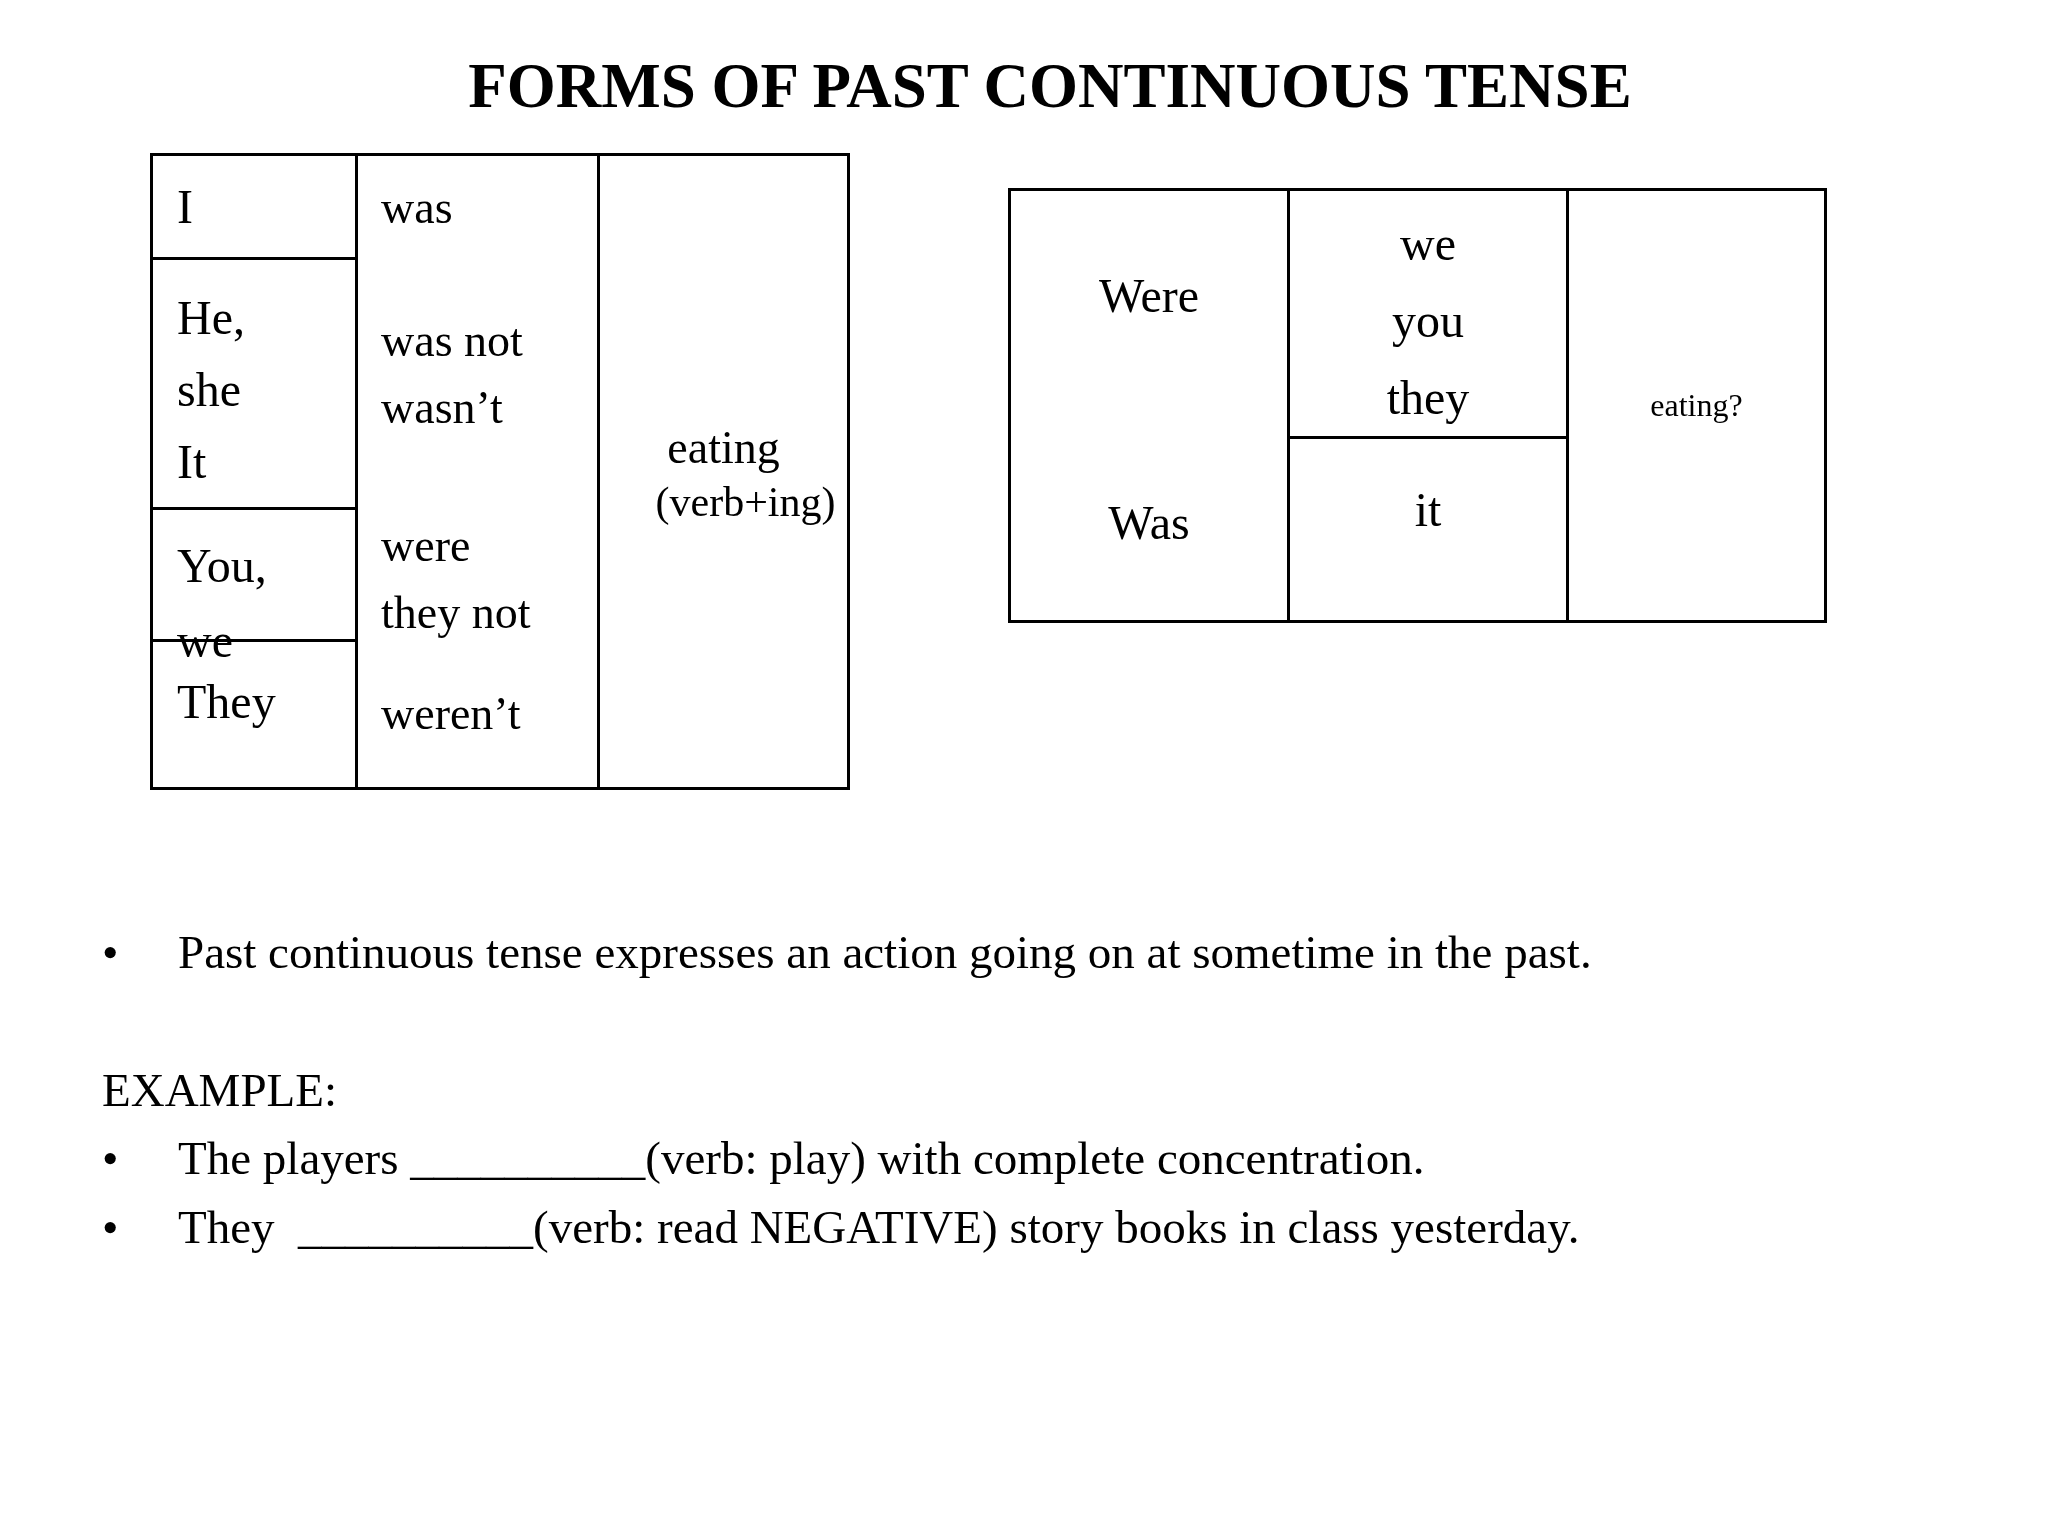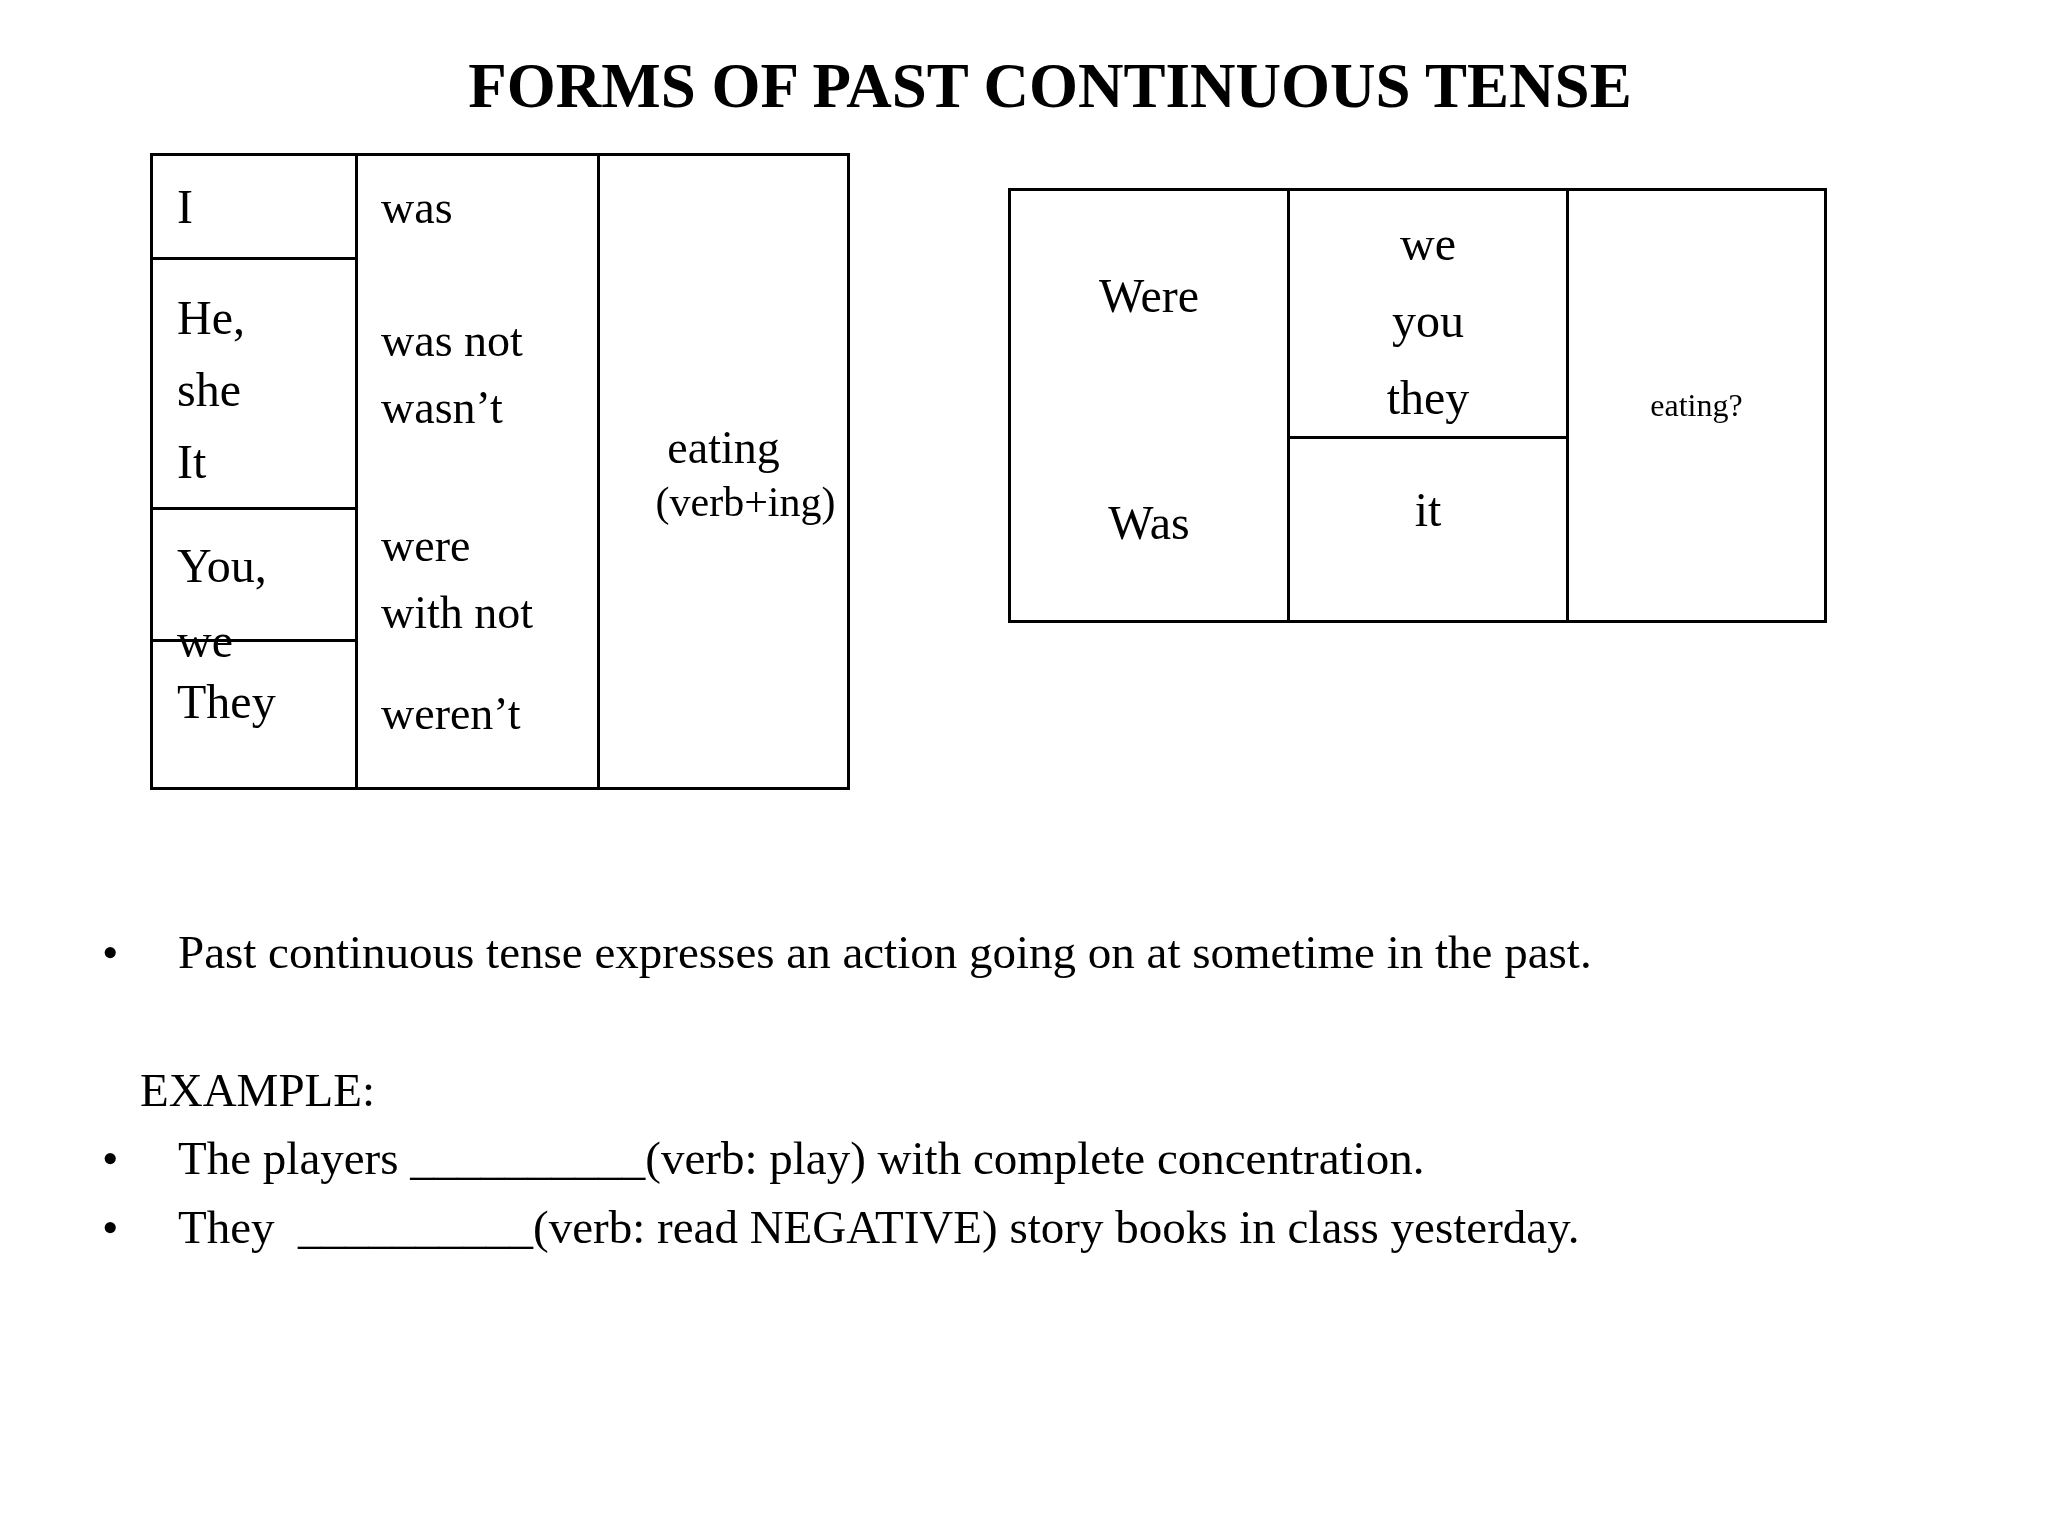--- a/index.html
+++ b/index.html
@@ -111,21 +111,21 @@
 
   
   .note-line {
     position:absolute; left:102px;
     display:flex;
     font-size:47px; line-height:69px;
     white-space:pre-wrap;
   }
   .note-line .bullet-cell { width:76px; flex:0 0 76px; }
   #usage-bullet   { top:918px; }
-  #example-heading{ top:1056px;margin-left:38px; }
+  #example-heading{ top:1056px; }
   #example-bullet-1 { top:1124px; }
   #example-bullet-2 { top:1193px; }
 </style>
 </head>
 <body>
 
 <div id="canvas">
 
   <div class="page-title">FORMS OF PAST CONTINUOUS TENSE</div>
 
@@ -146,21 +146,21 @@
       <div class="lt-c1-cell c4">
         <span class="lt-line">They</span>
       </div>
     </div>
 
     <div class="lt-col2">
       <span class="vline v1">was</span>
       <span class="vline v2">was not</span>
       <span class="vline v3">wasn’t</span>
       <span class="vline v4">were</span>
-      <span class="vline v5">with not</span>
+      <span class="vline v5">they not</span>
       <span class="vline v6">weren’t</span>
     </div>
 
     <div class="lt-col3">
       <div>
         <div class="lt-verb">eating</div>
         <div class="lt-verb-note">(verb+ing)</div>
       </div>
     </div>
   </div>

